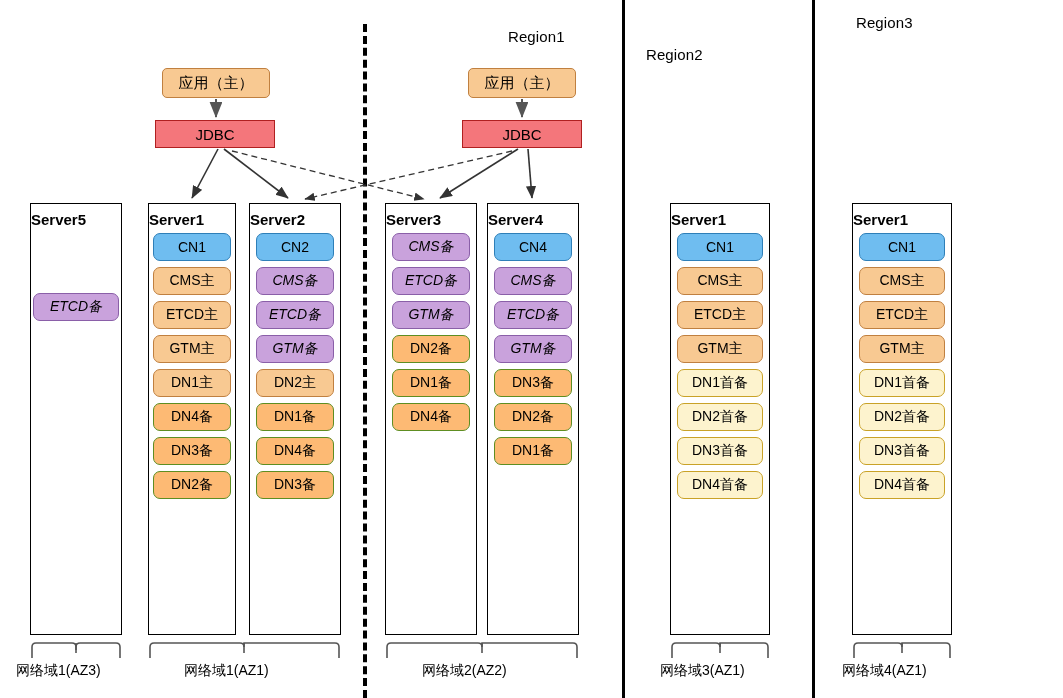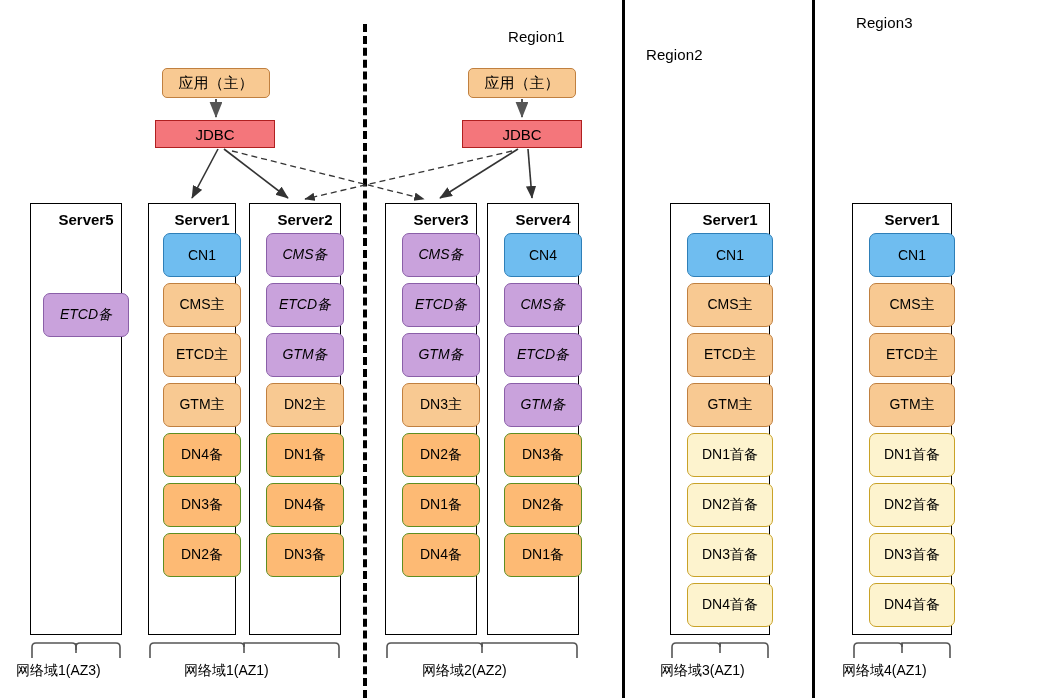--- a/index.html
+++ b/index.html
@@ -35,33 +35,33 @@
     position:absolute;box-sizing:border-box;
     background:#F4767B;border:1px solid #B02020;
     display:flex;align-items:center;justify-content:center;
     font-size:15px;color:#000;white-space:nowrap;
   }
 
   
   .server{
     position:absolute;box-sizing:border-box;
     background:#ffffff;border:1.5px solid #000;
-    display:flex;flex-direction:column;align-items:center;padding-left:20px;
+    display:flex;flex-direction:column;
   }
   .server-title{
     font-size:15px;font-weight:bold;color:#000;
     margin-top:7px;margin-bottom:5px;white-space:nowrap;
   }
   .comp-list{
     width:100%;display:flex;flex-direction:column;align-items:center;
     gap:6px;
   }
   .comp{
     box-sizing:border-box;
-    width:78px;height:44px;border-radius:7px;
+    width:78px;height:28px;border-radius:7px;
     display:flex;align-items:center;justify-content:center;
     font-size:14px;color:#000;white-space:nowrap;
   }
   .comp.wide{width:86px;}
   .c-blue  {background:#6FBDF0;border:1px solid #2E7FB8;}
   .c-orange{background:#F8C992;border:1px solid #C08040;}
   .c-purple{background:#C9A2DC;border:1px solid #8A5FA8;font-style:italic;}
   .c-green {background:#fdba74;border:1px solid #5E8E22;}
   .c-cream {background:#FDF3CE;border:1px solid #C9A227;}
 
@@ -135,46 +135,47 @@
     </div>
   </div>
 
   <div class="server" style="left:148px;top:203px;width:88px;height:432px;">
     <div class="server-title">Server1</div>
     <div class="comp-list">
       <div class="comp c-blue">CN1</div>
       <div class="comp c-orange">CMS主</div>
       <div class="comp c-orange">ETCD主</div>
       <div class="comp c-orange">GTM主</div>
+      <div class="comp c-orange">DN1主</div>
       <div class="comp c-green">DN4备</div>
       <div class="comp c-green">DN3备</div>
       <div class="comp c-green">DN2备</div>
     </div>
   </div>
 
   <div class="server" style="left:249px;top:203px;width:92px;height:432px;">
     <div class="server-title">Server2</div>
     <div class="comp-list">
+      <div class="comp c-blue">CN2</div>
       <div class="comp c-purple">CMS备</div>
       <div class="comp c-purple">ETCD备</div>
       <div class="comp c-purple">GTM备</div>
       <div class="comp c-orange">DN2主</div>
       <div class="comp c-green">DN1备</div>
       <div class="comp c-green">DN4备</div>
       <div class="comp c-green">DN3备</div>
     </div>
   </div>
 
   <div class="server" style="left:385px;top:203px;width:92px;height:432px;">
     <div class="server-title">Server3</div>
     <div class="comp-list">
       <div class="comp c-purple">CMS备</div>
       <div class="comp c-purple">ETCD备</div>
       <div class="comp c-purple">GTM备</div>
-      <div class="comp c-orange">DN3主</div>
       <div class="comp c-green">DN2备</div>
       <div class="comp c-green">DN1备</div>
       <div class="comp c-green">DN4备</div>
     </div>
   </div>
 
   <div class="server" style="left:487px;top:203px;width:92px;height:432px;">
     <div class="server-title">Server4</div>
     <div class="comp-list">
       <div class="comp c-blue">CN4</div>

